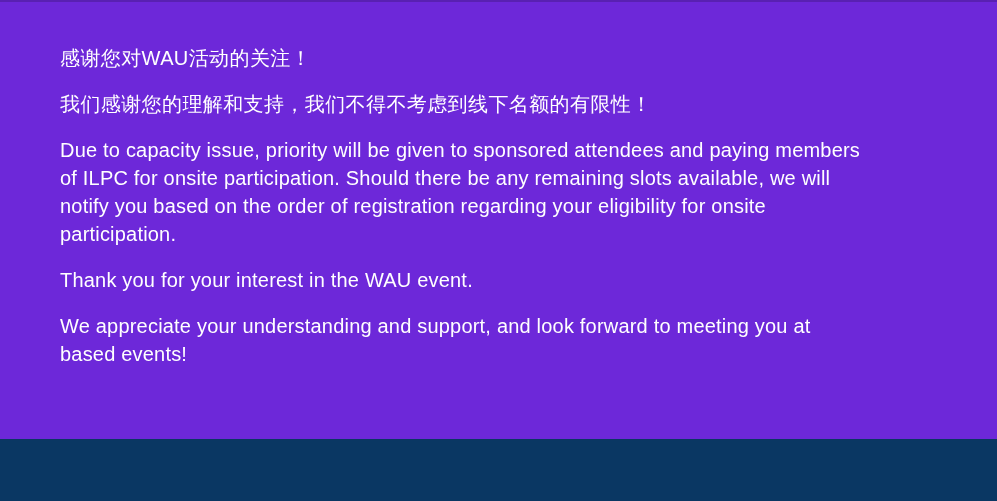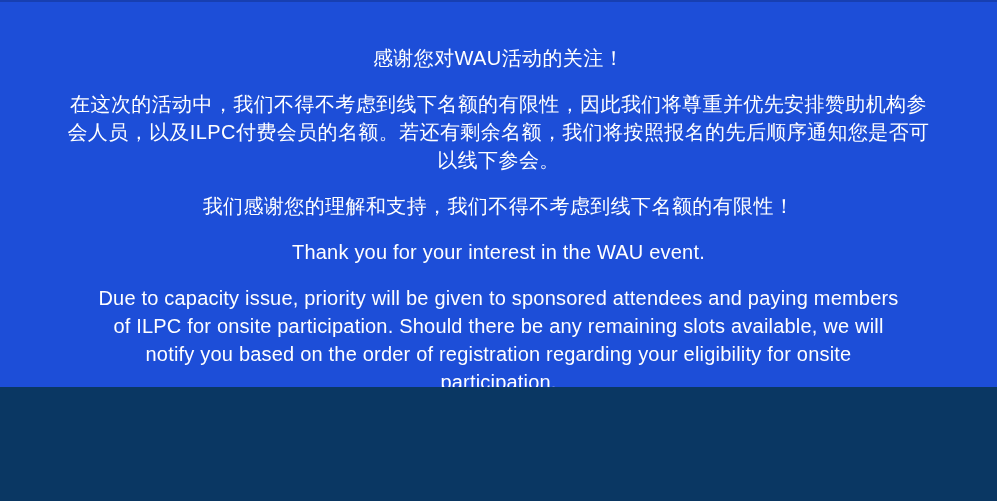--- a/index.html
+++ b/index.html
@@ -9,26 +9,25 @@
   body {
     width: 997px;
     height: 501px;
     overflow: hidden;
     background: #0a3763;
     font-family: "Liberation Sans", "DejaVu Sans", sans-serif;
   }
   .page {
     position: relative;
     width: 997px;
-    height: 387px;
-    background: #1d4ed8;
+    height: 439px;
+    background: #6d28d9;
     border-top: 2px solid rgba(0,0,0,0.18);
     box-sizing: border-box;
     overflow: hidden;
-    text-align: center;
   }
   .panel {
     box-sizing: border-box;
     padding: 42px 60px 0 60px;
     color: #ffffff;
     font-size: 20px;
     font-weight: 400;
   }
   .para {
     margin: 0 0 18px 0;
@@ -46,39 +45,35 @@
 </head>
 <body>
 
 <div class="page">
   <div class="panel">
 
     <p class="para zh">
       <span class="line">感谢您对WAU活动的关注！</span>
     </p>
 
-    <p class="para zh">
-      <span class="line">在这次的活动中，我们不得不考虑到线下名额的有限性，因此我们将尊重并优先安排赞助机构参</span>
-      <span class="line">会人员，以及ILPC付费会员的名额。若还有剩余名额，我们将按照报名的先后顺序通知您是否可</span>
-      <span class="line">以线下参会。</span>
-    </p>
 
     <p class="para zh">
       <span class="line">我们感谢您的理解和支持，我们不得不考虑到线下名额的有限性！</span>
-    </p>
-
-    <p class="para en">
-      <span class="line">Thank you for your interest in the WAU event.</span>
     </p>
 
     <p class="para en">
       <span class="line">Due to capacity issue, priority will be given to sponsored attendees and paying members</span>
       <span class="line">of ILPC for onsite participation. Should there be any remaining slots available, we will</span>
       <span class="line">notify you based on the order of registration regarding your eligibility for onsite</span>
       <span class="line">participation.</span>
     </p>
 
     <p class="para en">
+      <span class="line">Thank you for your interest in the WAU event.</span>
+    </p>
+
+    <p class="para en">
+      <span class="line">We appreciate your understanding and support, and look forward to meeting you at</span>
       <span class="line">based events!</span>
     </p>
 
   </div>
 </div>
 
 </body></html>

